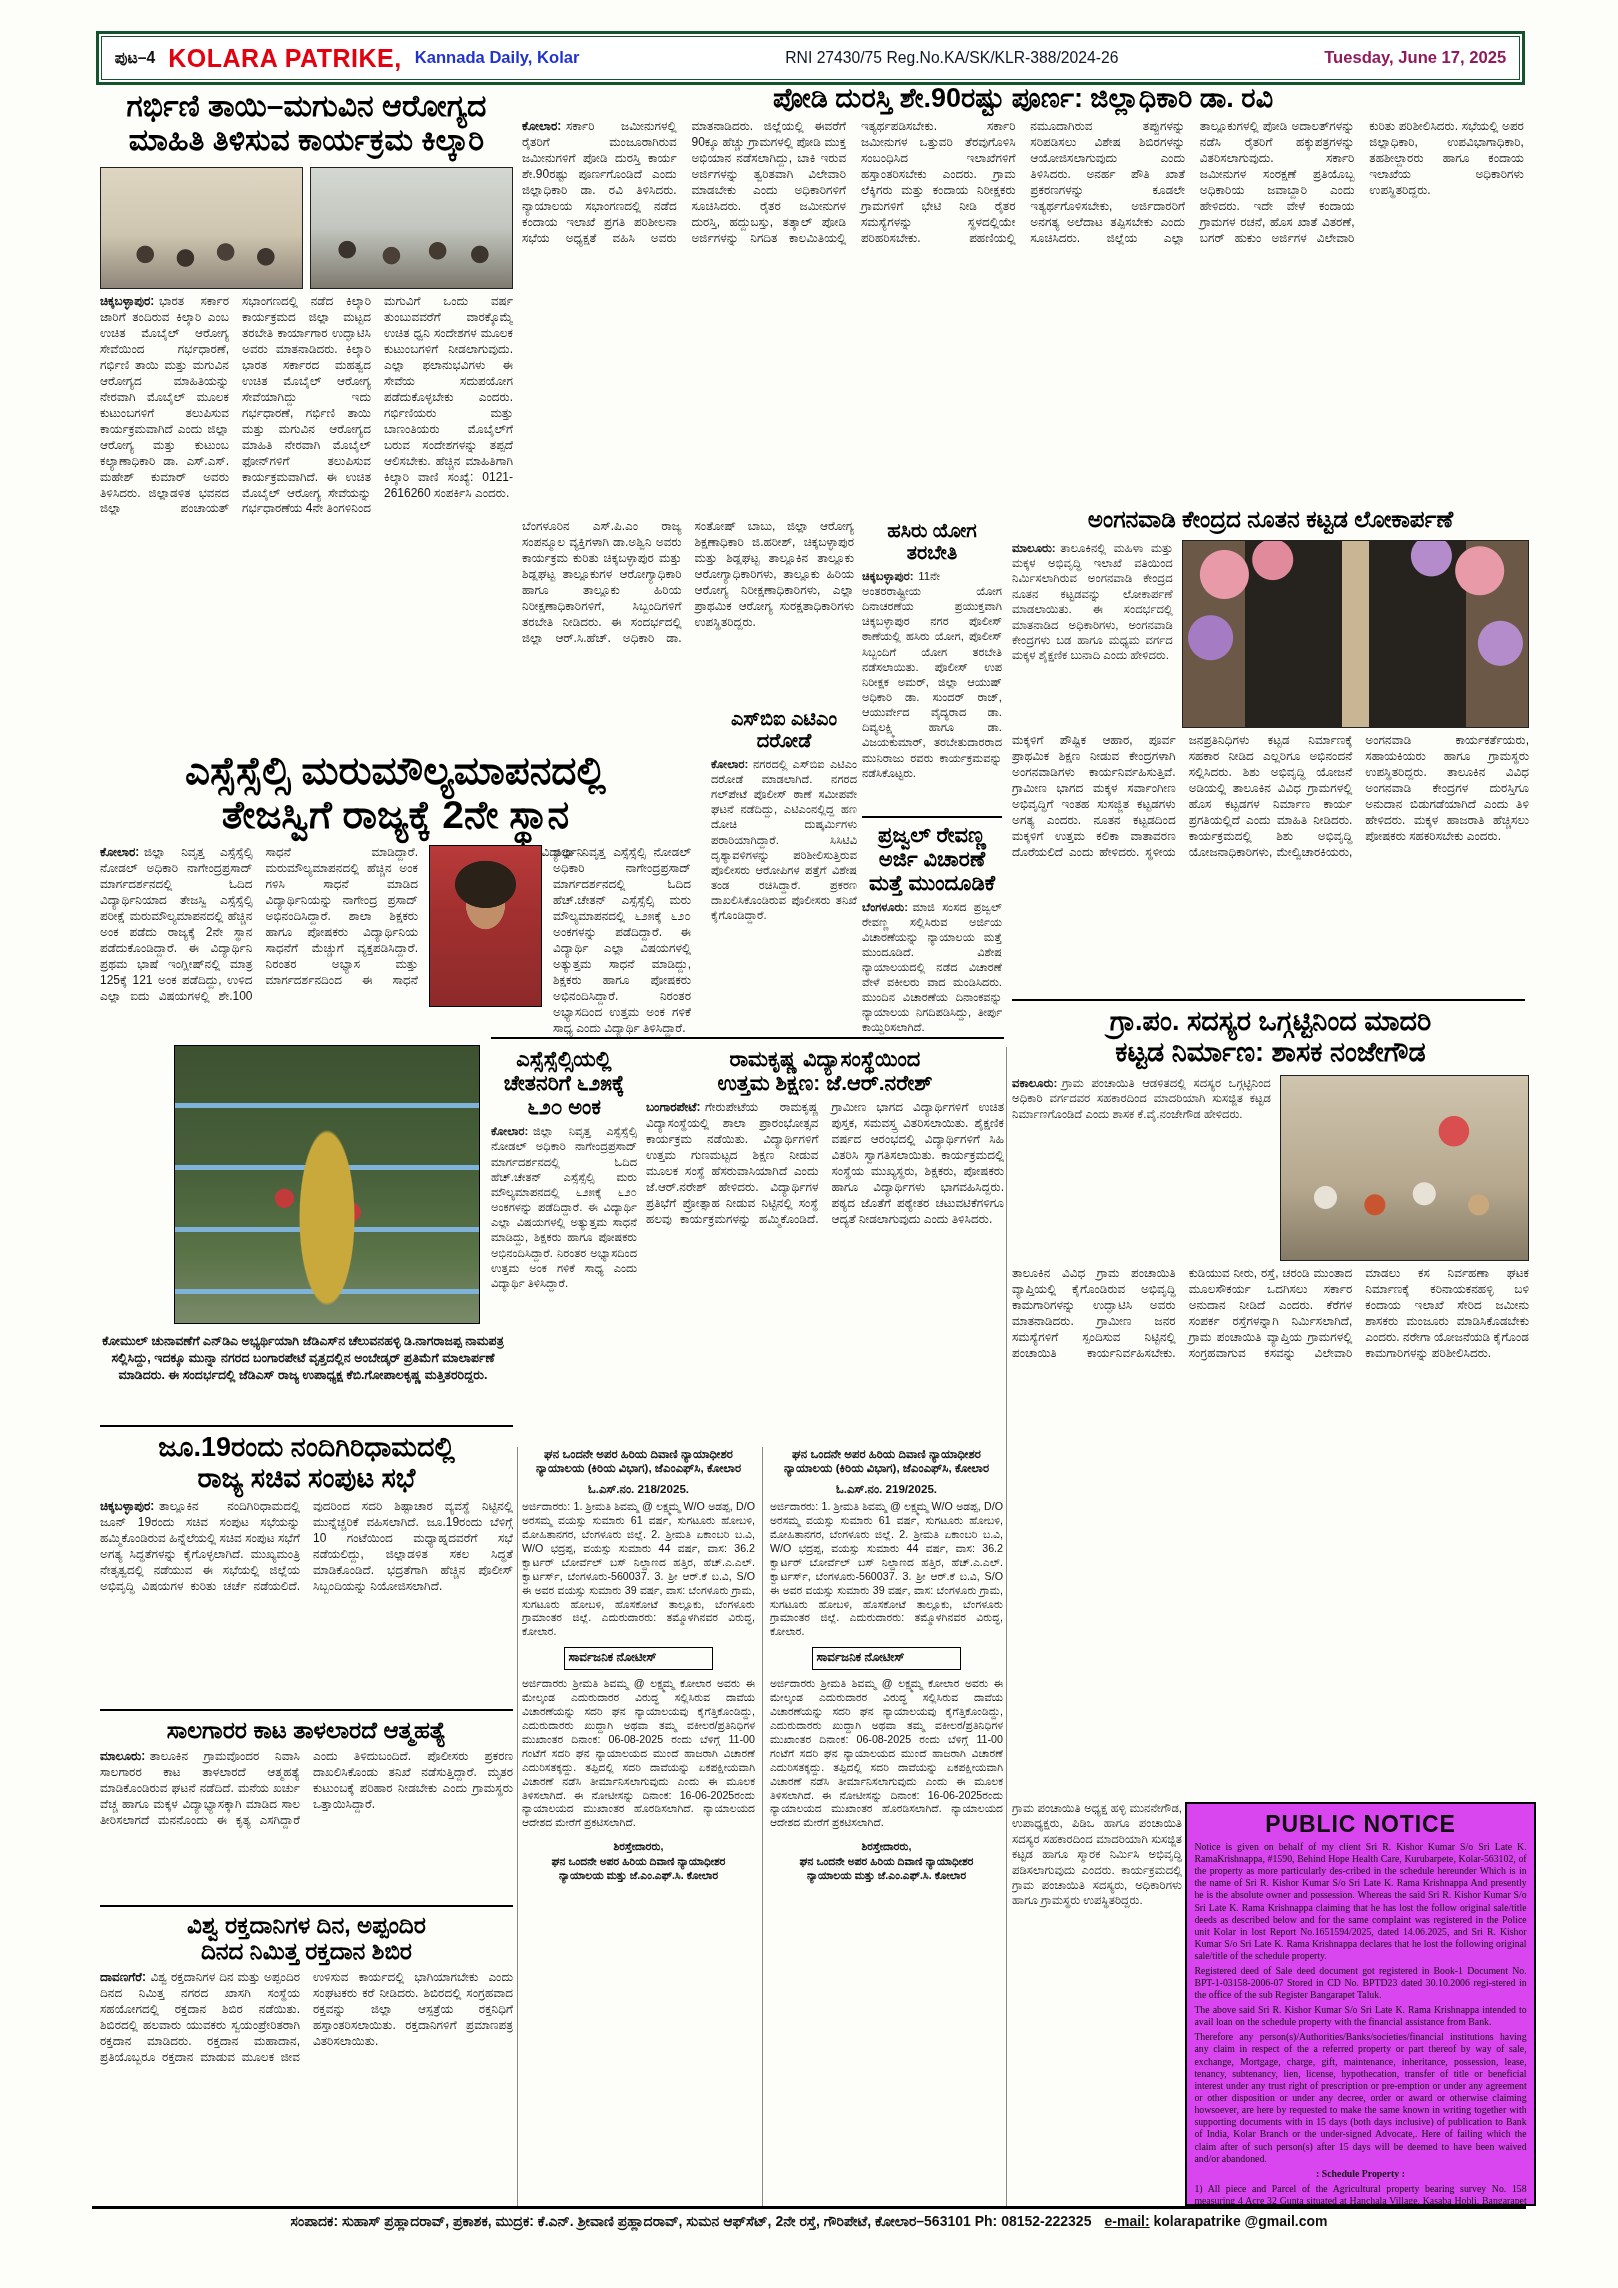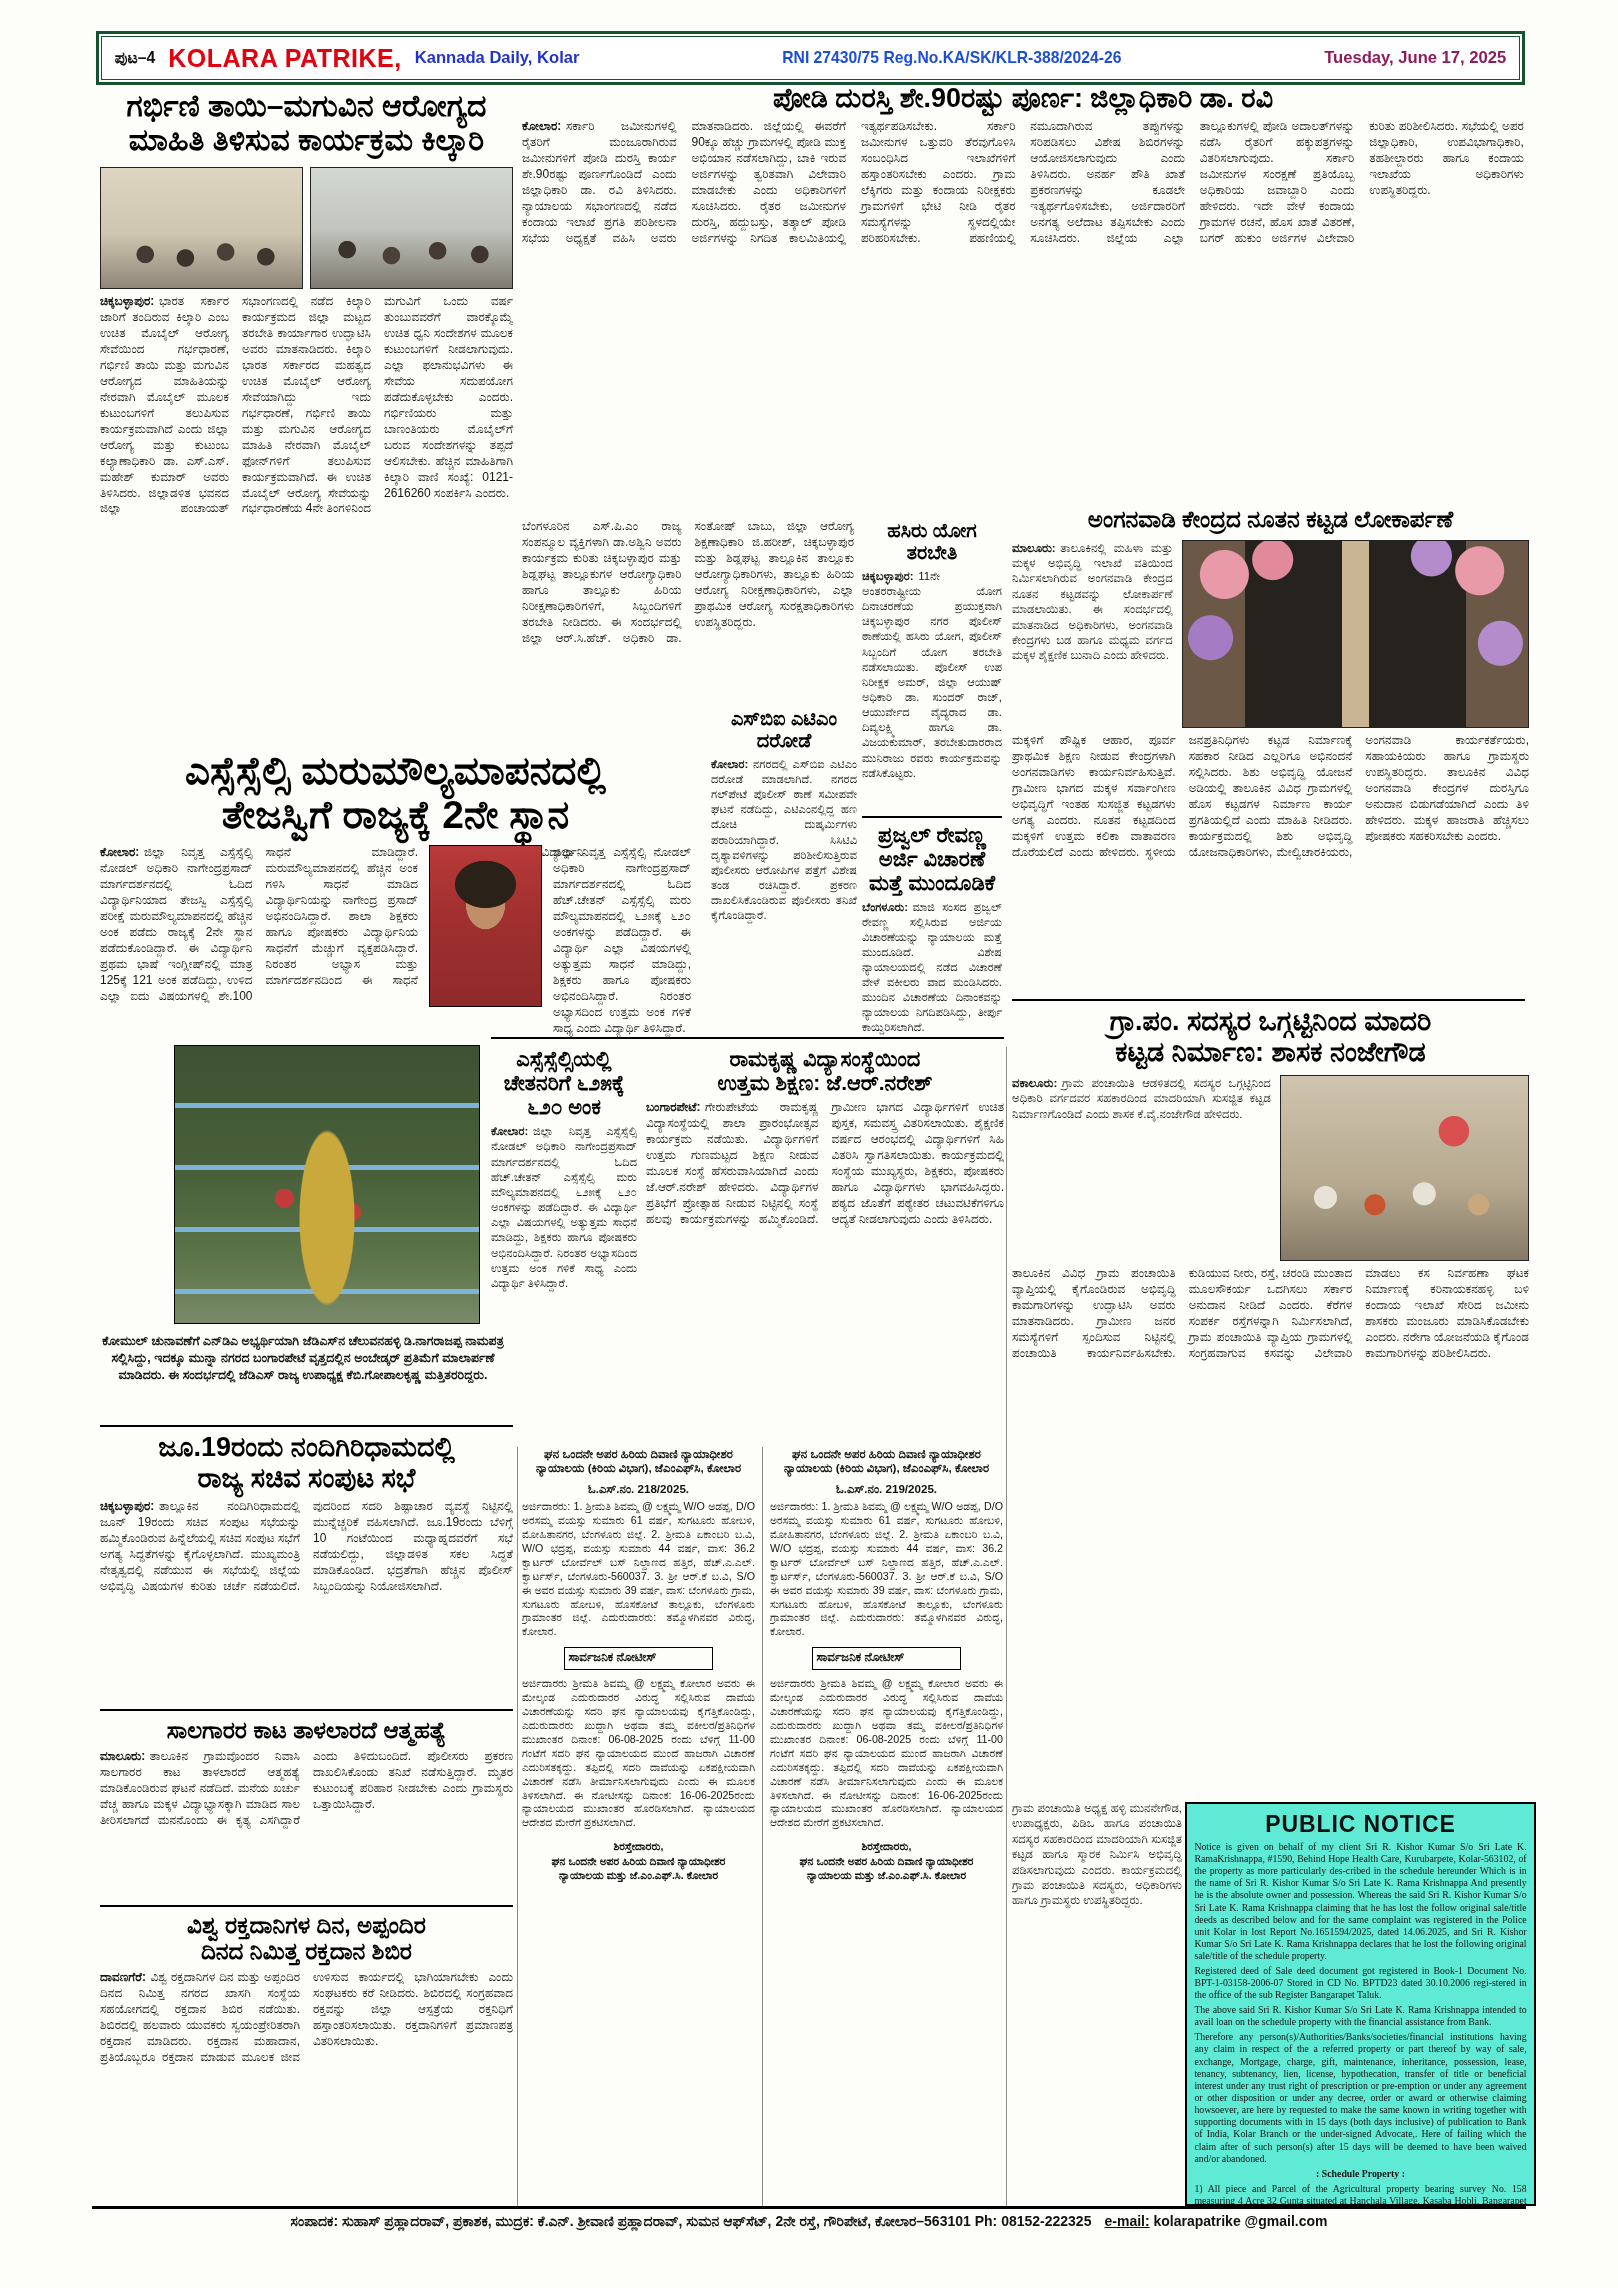--- a/index.html
+++ b/index.html
@@ -6,21 +6,21 @@
   .page{position:relative;width:1619px;height:2289px;background:#fdfdfa;margin:0 auto;
         font-family:"Liberation Sans",sans-serif;color:#111;overflow:hidden;}
   
   .masthead{position:absolute;left:96px;top:31px;width:1429px;height:54px;
             border:3.7px solid #14532d;background:#fff;box-sizing:border-box;}
   .masthead-inner{position:absolute;inset:1.8px;border:0.9px solid #14532d;display:flex;
                   align-items:center;padding:0 13px;gap:13px;box-sizing:border-box;}
   .mh-page{font-weight:bold;font-size:15.7px;color:#111;}
   .mh-name{font-weight:bold;font-size:25px;color:#e3000f;letter-spacing:0.5px;white-space:nowrap;}
   .mh-sub{font-weight:bold;font-size:16.6px;color:#2233cc;white-space:nowrap;}
-  .mh-reg{font-weight:bold;font-size:15.7px;color:#1d4ed8;white-space:nowrap;flex:1;text-align:center;}
+  .mh-reg{font-weight:normal;font-size:15.7px;color:#0f172a;white-space:nowrap;flex:1;text-align:center;}
   .mh-date{font-weight:bold;font-size:16.6px;color:#8e1b5b;white-space:nowrap;}
   
   .article{position:absolute;overflow:hidden;box-sizing:border-box;}
   .hl{font-weight:bold;text-align:center;color:#000;line-height:1.14;}
   .hl div{display:block;}
   .h34{font-size:30px;} .h30{font-size:27px;} .h46{font-size:39px;}
   .h26{font-size:23px;} .h22{font-size:19.4px;} .h24{font-size:21px;}
   .body{text-align:justify;font-size:12px;line-height:1.33;color:#141414;margin-top:5.5px;}
   .cols-2{column-count:2;column-gap:13px;}
   .cols-3{column-count:3;column-gap:13px;}
@@ -75,21 +75,21 @@
   .court{position:absolute;box-sizing:border-box;overflow:hidden;font-size:10.7px;line-height:1.3;}
   .court .chead{font-weight:bold;text-align:center;font-size:11.6px;line-height:1.25;}
   .court .ccase{font-weight:bold;text-align:center;margin:4.6px 0;font-size:11.6px;}
   .court .cbody{text-align:justify;}
   .court .cbox{border:1.8px solid #000;display:block;width:60%;margin:7.4px auto;text-align:left;
                font-weight:bold;padding:2.8px 3.7px;font-size:12px;}
   .court .csign{font-weight:bold;text-align:center;margin-top:9.2px;line-height:1.35;}
   
   .pnotice{position:absolute;border:2.8px solid #000;box-sizing:border-box;padding:5.5px 7.4px;
            font-family:"Liberation Serif",serif;font-size:9.8px;line-height:1.24;
-           text-align:justify;overflow:hidden;background:#5eead4;}
+           text-align:justify;overflow:hidden;background:#d946ef;}
   .pnotice .ptitle{font-family:"Liberation Sans",sans-serif;font-weight:bold;font-size:23px;
                    text-align:center;letter-spacing:0.9px;margin-bottom:2.8px;}
   .pnotice p{margin:0 0 2.8px 0;}
   .pnotice .sched{font-weight:bold;text-align:center;margin:2.8px 0;}
   
   .caption{font-weight:bold;font-size:12.5px;line-height:1.35;text-align:center;}
   
   .footer-rule{position:absolute;left:92px;top:2206px;width:1434px;height:2.8px;background:#000;}
   .footer{position:absolute;left:92px;top:2213px;width:1434px;text-align:center;
           font-weight:bold;font-size:14px;color:#111;}

